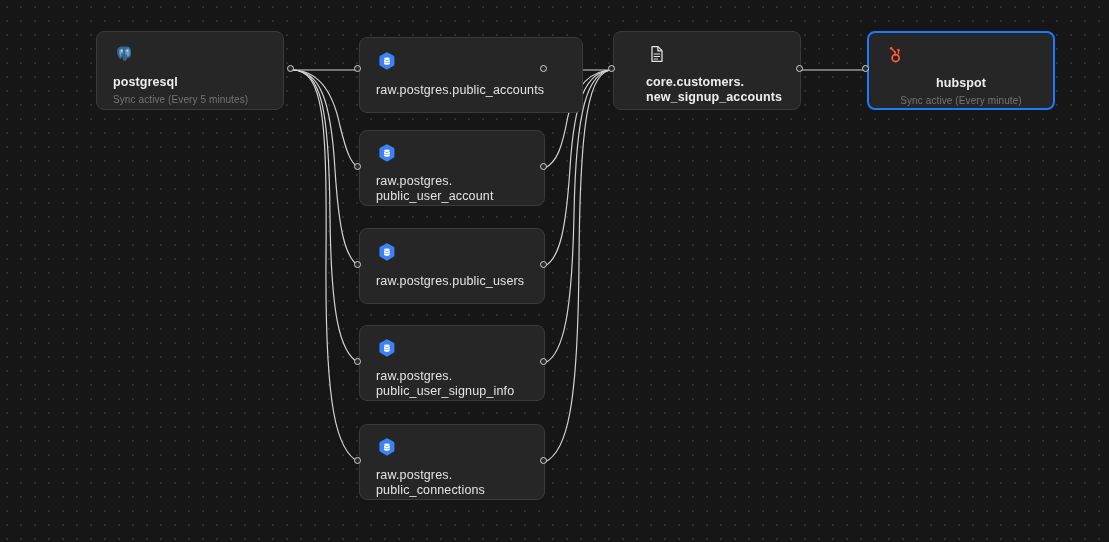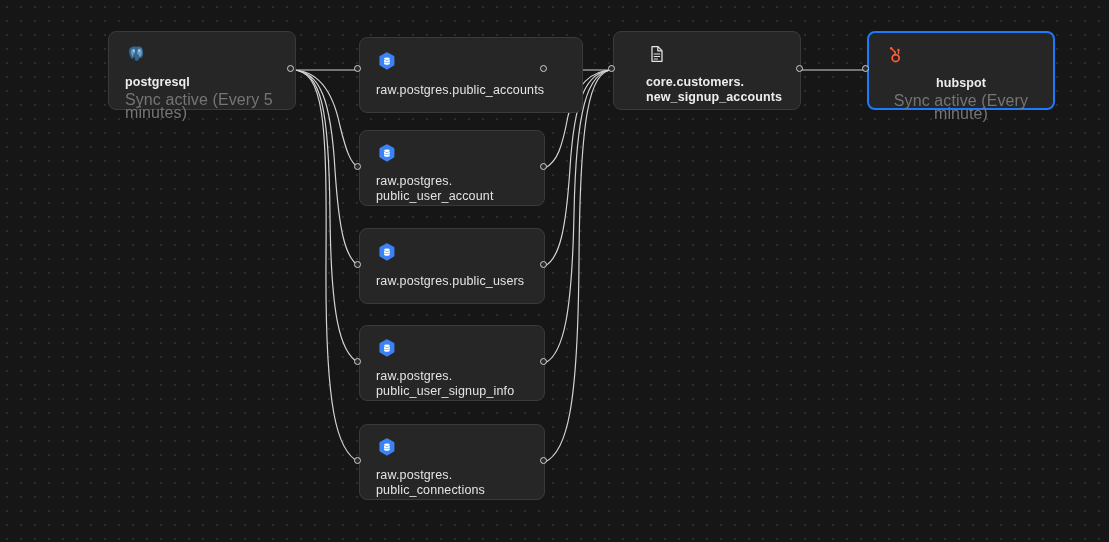--- a/index.html
+++ b/index.html
@@ -51,21 +51,21 @@
     letter-spacing: 0.1px;
     white-space: pre-line;
   }
   .node-title.regular {
     font-weight: 400;
     color: #e4e4e4;
     letter-spacing: 0.15px;
   }
   .node-sub {
     color: #757575;
-    font-size: 16px;
+    font-size: 10px;
     font-weight: 400;
     line-height: 13px;
     margin-top: 3px;
     letter-spacing: 0.1px;
   }
   .port {
     position: absolute;
     width: 7px; height: 7px;
     border-radius: 50%;
     background: #2b2b2b;
@@ -87,21 +87,21 @@
       <path d="M292,70 C320,70 331,100 335,170 C339,230 345,258 359,266" fill="none" stroke="#d4d4d4" stroke-width="1.2"></path>
       <path d="M292,70 C322,70 329,110 330,215 C331,312 339,353 359,363" fill="none" stroke="#d4d4d4" stroke-width="1.2"></path>
       <path d="M292,70 C324,70 327,120 326,260 C325,410 337,452 359,462" fill="none" stroke="#d4d4d4" stroke-width="1.2"></path>
       <path d="M545,70 L613,70" fill="none" stroke="#d4d4d4" stroke-width="1.2"></path>
       <path d="M545,168 C557,162 562,148 568,116 C575,88 589,70 613,70" fill="none" stroke="#d4d4d4" stroke-width="1.2"></path>
       <path d="M545,266 C560,258 566,228 570,168 C574,103 585,70 613,70" fill="none" stroke="#d4d4d4" stroke-width="1.2"></path>
       <path d="M545,363 C564,354 572,311 574,214 C576,111 587,70 613,70" fill="none" stroke="#d4d4d4" stroke-width="1.2"></path>
       <path d="M545,462 C567,452 578,408 579,260 C580,118 589,70 613,70" fill="none" stroke="#d4d4d4" stroke-width="1.2"></path>
       <path d="M801,70 L867,70" fill="none" stroke="#d4d4d4" stroke-width="1.2"></path>
     </svg>
-<div class="node" style="left: 108px; top: 31px; width: 188px; height: 79px;">
+<div class="node" style="left: 96px; top: 31px; width: 188px; height: 79px;">
       <div class="node-icon">
         <svg class="hex" viewBox="0 0 24 24">
           <path d="M18.2 3.6c-1.6-.6-3.6-.7-5.6-.4-1.1-.3-2.2-.4-3.3-.3C6.7 3.1 4.6 4.4 4 6.6c-.6 2.3-.2 5.3.9 7.9.5 1.3 1.2 2.4 1.9 3 .4.3.9.5 1.4.3.5-.2.8-.7 1.1-1.2.2-.4.4-.8.6-1.1.3.2.6.3.9.3-.1.6-.3 1.5-.3 2.3 0 .6.1 1.1.4 1.5.3.4.8.6 1.4.6 1 0 1.9-.4 2.5-1.1.5-.6.8-1.4.9-2.3.6.2 1.2.2 1.8.1.7-.1 1.3-.5 1.7-1 .8-1 1.2-2.8 1.3-4.6.1-2.3-.3-4.7-1.1-6.1-.4-.8-1-1.3-1.6-1.6z" fill="#336791"></path>
           <path d="M9.3 5.6c-1.5.1-2.6.9-2.9 2.2-.4 1.6-.1 3.9.8 5.9.3.8.7 1.4 1 1.7.2-.3.3-.7.4-1.1.2-1 .2-2.2.1-3.3.6.3 1.3.4 2 .4.2-1.1.3-2.3.2-3.4-.1-1-.4-1.8-.8-2.2-.3-.2-.6-.2-.8-.2zM15.9 5.5c-.6 0-1.1.3-1.5.8-.5.7-.8 1.8-.9 3-.1 1.2 0 2.4.2 3.4.6 0 1.2-.2 1.7-.5.1 1 .2 2 .1 2.9.5.1 1 .1 1.4 0 .4-.1.8-.3 1-.6.6-.7 1-2.2 1-3.8.1-2-.3-4-.9-4.8-.3-.3-.7-.4-1.1-.4z" fill="#6e9ec4"></path>
           <circle cx="9.4" cy="8.1" r=".8" fill="#fff"></circle>
           <circle cx="15.7" cy="8.1" r=".8" fill="#fff"></circle>
         </svg>
       </div>
       <div class="node-title">postgresql</div>
       <div class="node-sub">Sync active  (Every 5 minutes)</div>

